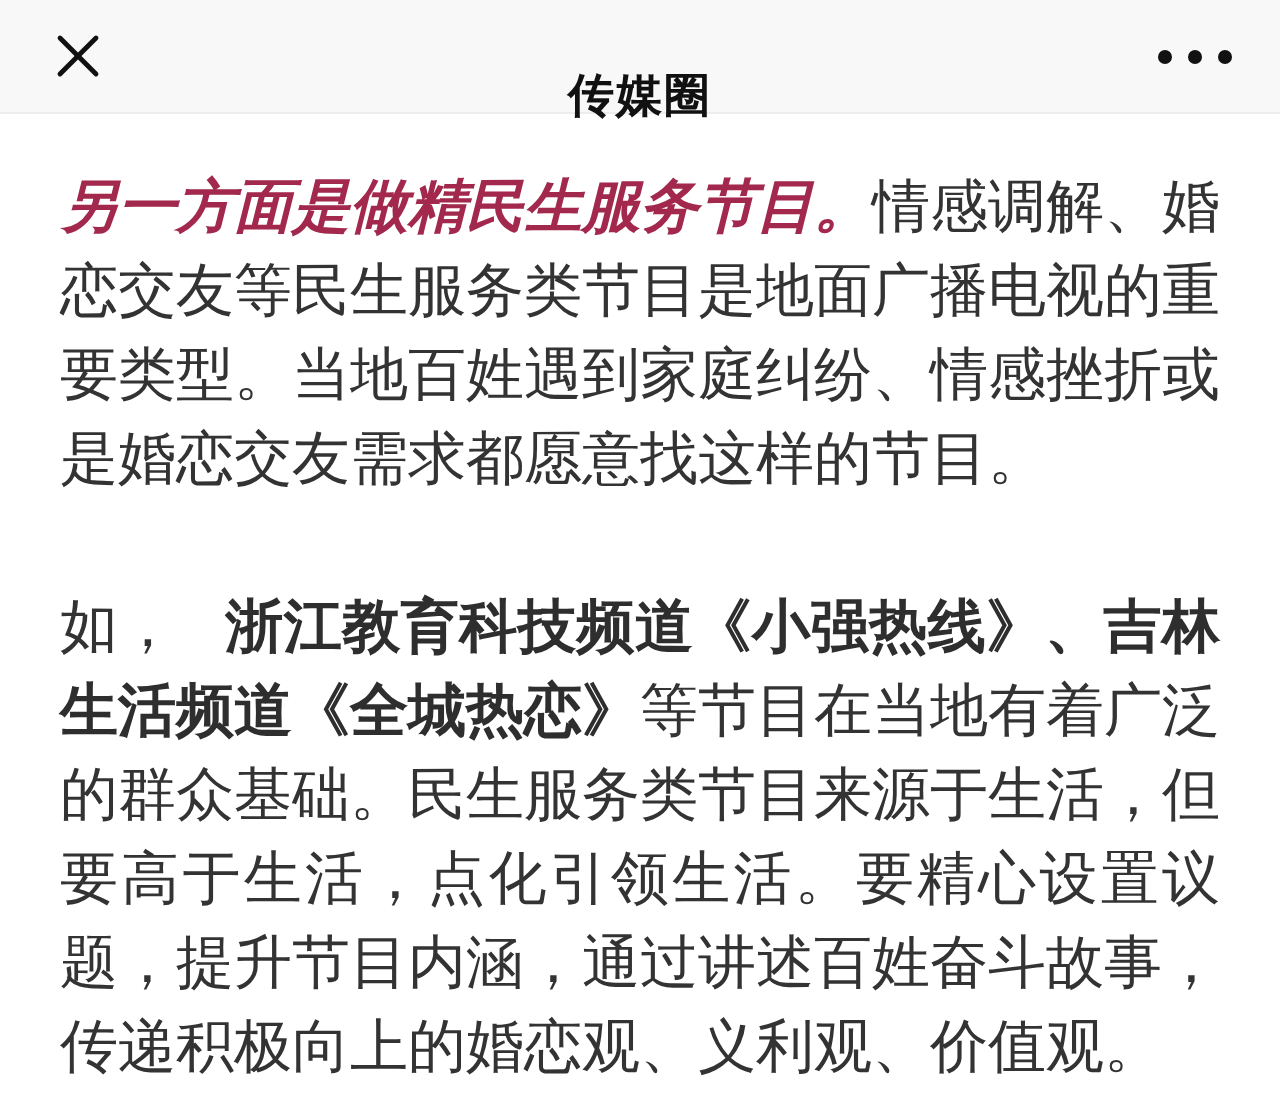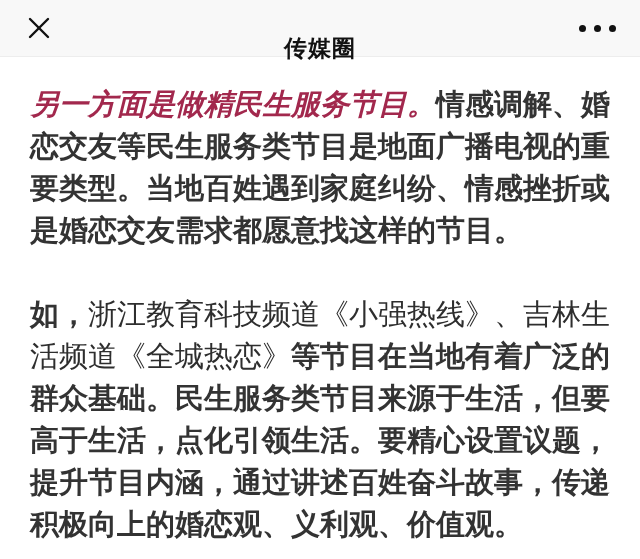--- a/index.html
+++ b/index.html
@@ -53,22 +53,22 @@
   
   .article {
     padding: 26px 30px 0 30px;
     font-size: 29px;
     line-height: 42px;
     color: #333333;
     text-align: justify;
     word-break: break-all;
   }
   .article p { margin: 0 0 42px 0; }
-  .seg-normal { color: #333333; font-weight: 700; }
-  .seg-bold { color: #2e2e2e; font-weight: 400; }
+  .seg-normal { color: #333333; font-weight: 400; }
+  .seg-bold { color: #2e2e2e; font-weight: 700; margin-left: 24px; }
   .seg-bold-highlight { color: var(--highlight, #a2284d); font-weight: 700; font-style: italic; }
 </style>
 </head>
 <body>
 
 <header class="titlebar">
   <div class="close-btn">
     <span style="display:flex;">
       <svg width="26" height="26" viewBox="0 0 26 26">
         <line x1="4" y1="4" x2="22" y2="22" stroke="#111111" stroke-width="2.4" stroke-linecap="round"></line>

